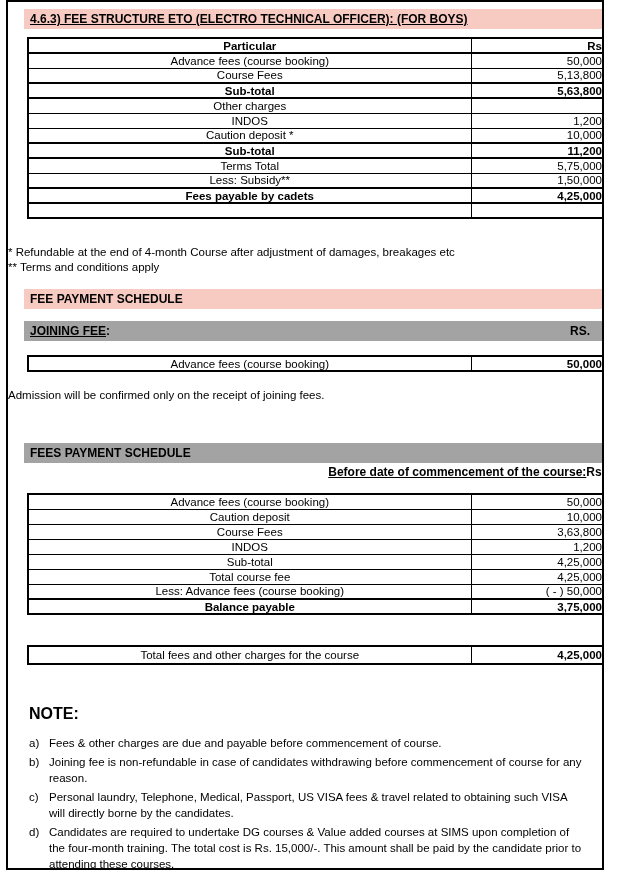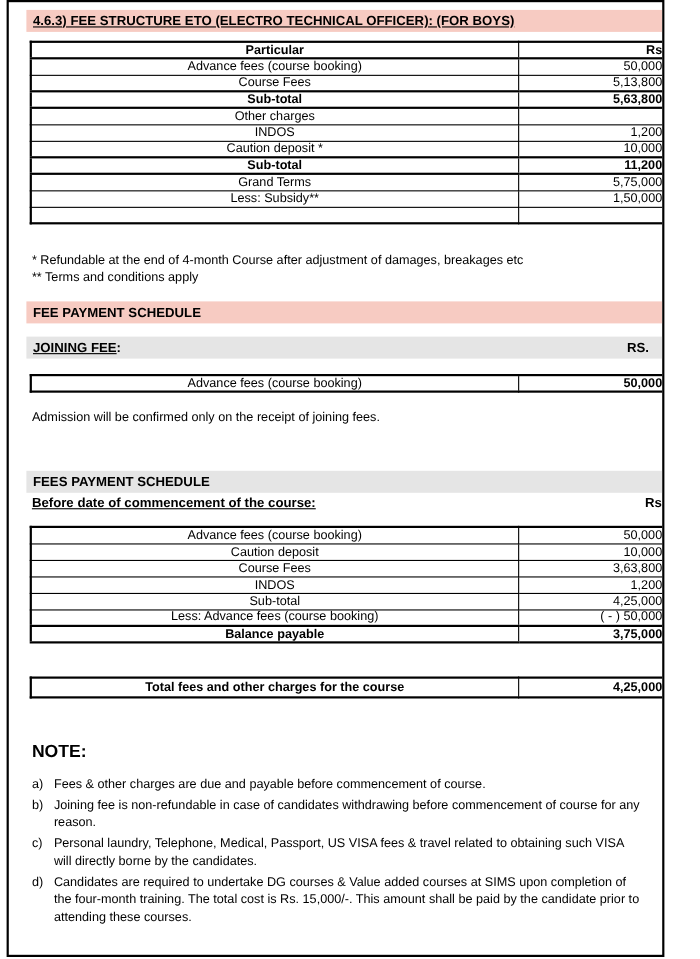--- a/index.html
+++ b/index.html
@@ -24,21 +24,21 @@
     margin-left: 16px;
     margin-right: 0;
     padding: 3px 12px 3px 6px;
     font-size: 12px;
     font-weight: bold;
     display: flex;
     justify-content: space-between;
     align-items: baseline;
   }
   .bar-pink   { background: #F7CBC2; }
-  .bar-yellow { background: #e5e5e5; }
+  .bar-yellow { background: #a3a3a3; }
   .u { text-decoration: underline; }
 
   table {
     border-collapse: collapse;
     table-layout: fixed;
     margin-left: 19px;
     width: 580px;
     font-size: 11.5px;
     border: 2px solid #000;
   }
@@ -49,30 +49,29 @@
     overflow: hidden;
     white-space: nowrap;
     text-align: center;
   }
   .col-label { width: 443px; }
   .col-val   { width: 137px; text-align: right; }
   tr.bold td { font-weight: bold; border-top-width: 2px; border-bottom-width: 2px; }
   tr.head td { font-weight: bold; border-bottom-width: 2px; }
 
   .plain-text {
-    margin-left: 21px;
     margin-right: 22px;
     font-size: 11.5px;
     line-height: 15px;
   }
   .subhead-row {
     margin-left: 19px;
     width: 580px;
     display: flex;
-    justify-content: space-between;
+    justify-content: flex-end;
     align-items: baseline;
     font-size: 12px;
     font-weight: bold;
     padding: 2px 2px 2px 2px;
   }
   .note-heading {
     margin-left: 21px;
     font-size: 16px;
     font-weight: bold;
   }
@@ -135,26 +134,30 @@
           </tr>
           <tr>
             <td class="col-label">Caution deposit *</td>
             <td class="col-val">10,000</td>
           </tr>
           <tr class="bold">
             <td class="col-label">Sub-total</td>
             <td class="col-val">11,200</td>
           </tr>
           <tr>
-            <td class="col-label">Grand Terms</td>
+            <td class="col-label">Terms Total</td>
             <td class="col-val">5,75,000</td>
           </tr>
           <tr>
             <td class="col-label">Less: Subsidy**</td>
             <td class="col-val">1,50,000</td>
+          </tr>
+          <tr class="bold">
+            <td class="col-label">Fees payable by cadets</td>
+            <td class="col-val">4,25,000</td>
           </tr>
           <tr>
             <td class="col-label"></td>
             <td class="col-val"></td>
           </tr>
         </tbody>
     </table>
 
     <div class="sp26"></div>
 
@@ -217,36 +220,40 @@
           </tr>
           <tr>
             <td class="col-label">INDOS</td>
             <td class="col-val">1,200</td>
           </tr>
           <tr>
             <td class="col-label">Sub-total</td>
             <td class="col-val">4,25,000</td>
           </tr>
           <tr>
+            <td class="col-label">Total course fee</td>
+            <td class="col-val">4,25,000</td>
+          </tr>
+          <tr>
             <td class="col-label">Less: Advance fees (course booking)</td>
             <td class="col-val">( - ) 50,000</td>
           </tr>
           <tr class="bold">
             <td class="col-label">Balance payable</td>
             <td class="col-val">3,75,000</td>
           </tr>
         </tbody>
     </table>
 
     <div class="sp30"></div>
 
     <table>
       <tbody>
         <tr>
-          <td class="col-label" style="font-weight:bold; height:18px;">Total fees and other charges for the course</td>
+          <td class="col-label" style="font-weight:normal; height:18px;">Total fees and other charges for the course</td>
           <td class="col-val" style="font-weight:bold; height:18px;">4,25,000</td>
         </tr>
       </tbody>
     </table>
 
     <div class="sp40"></div>
 
     <div class="note-heading">NOTE:</div>
 
     <div class="sp12"></div>

